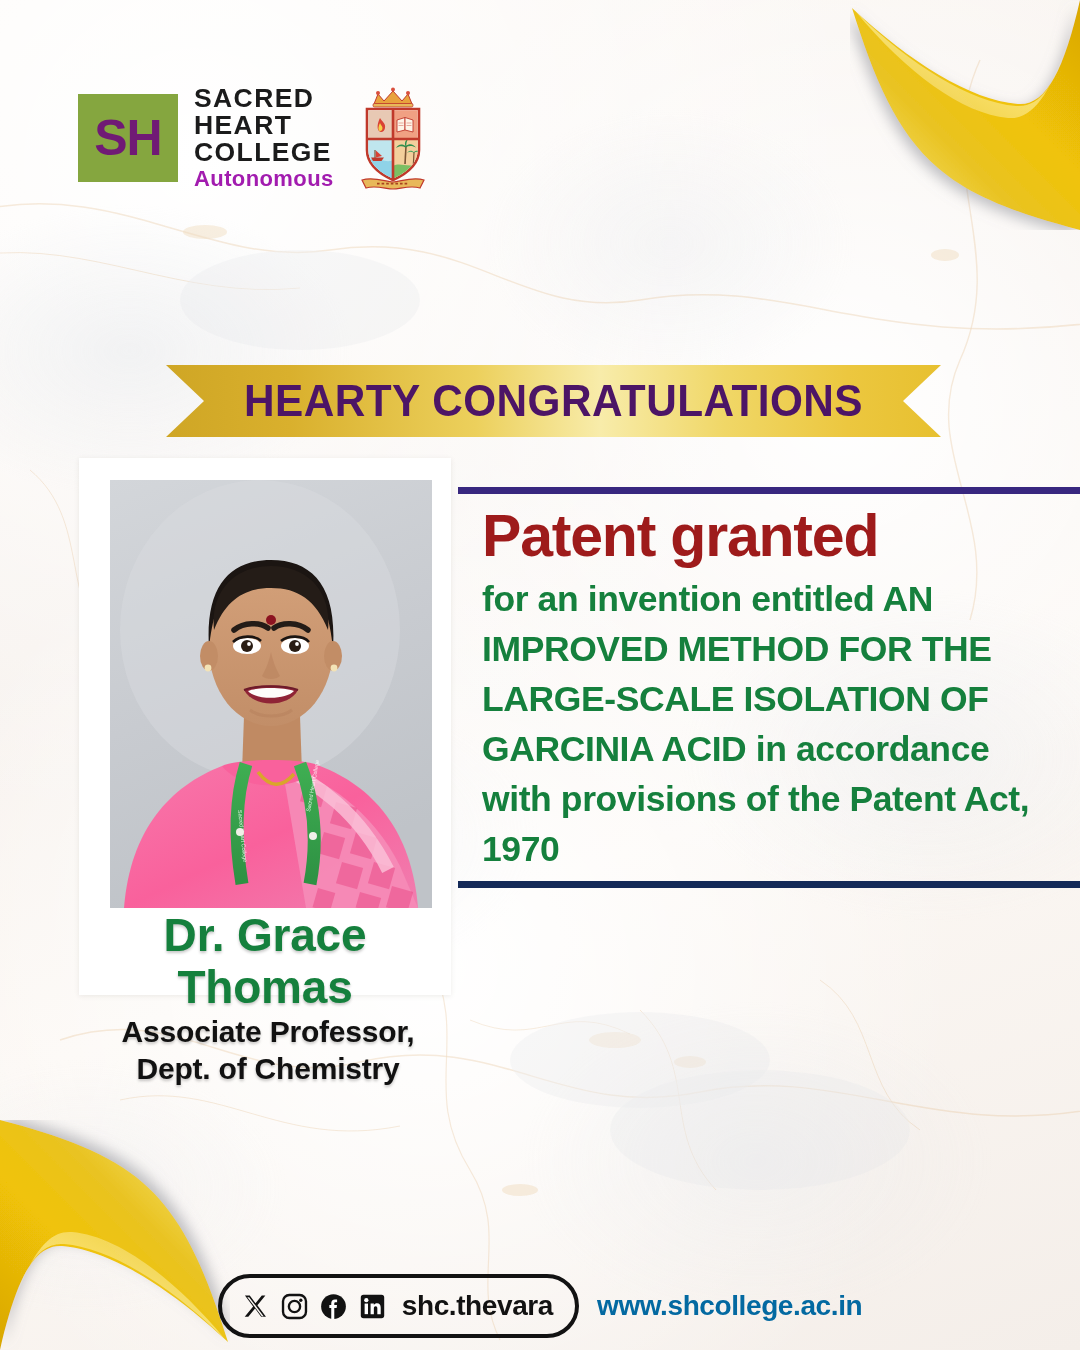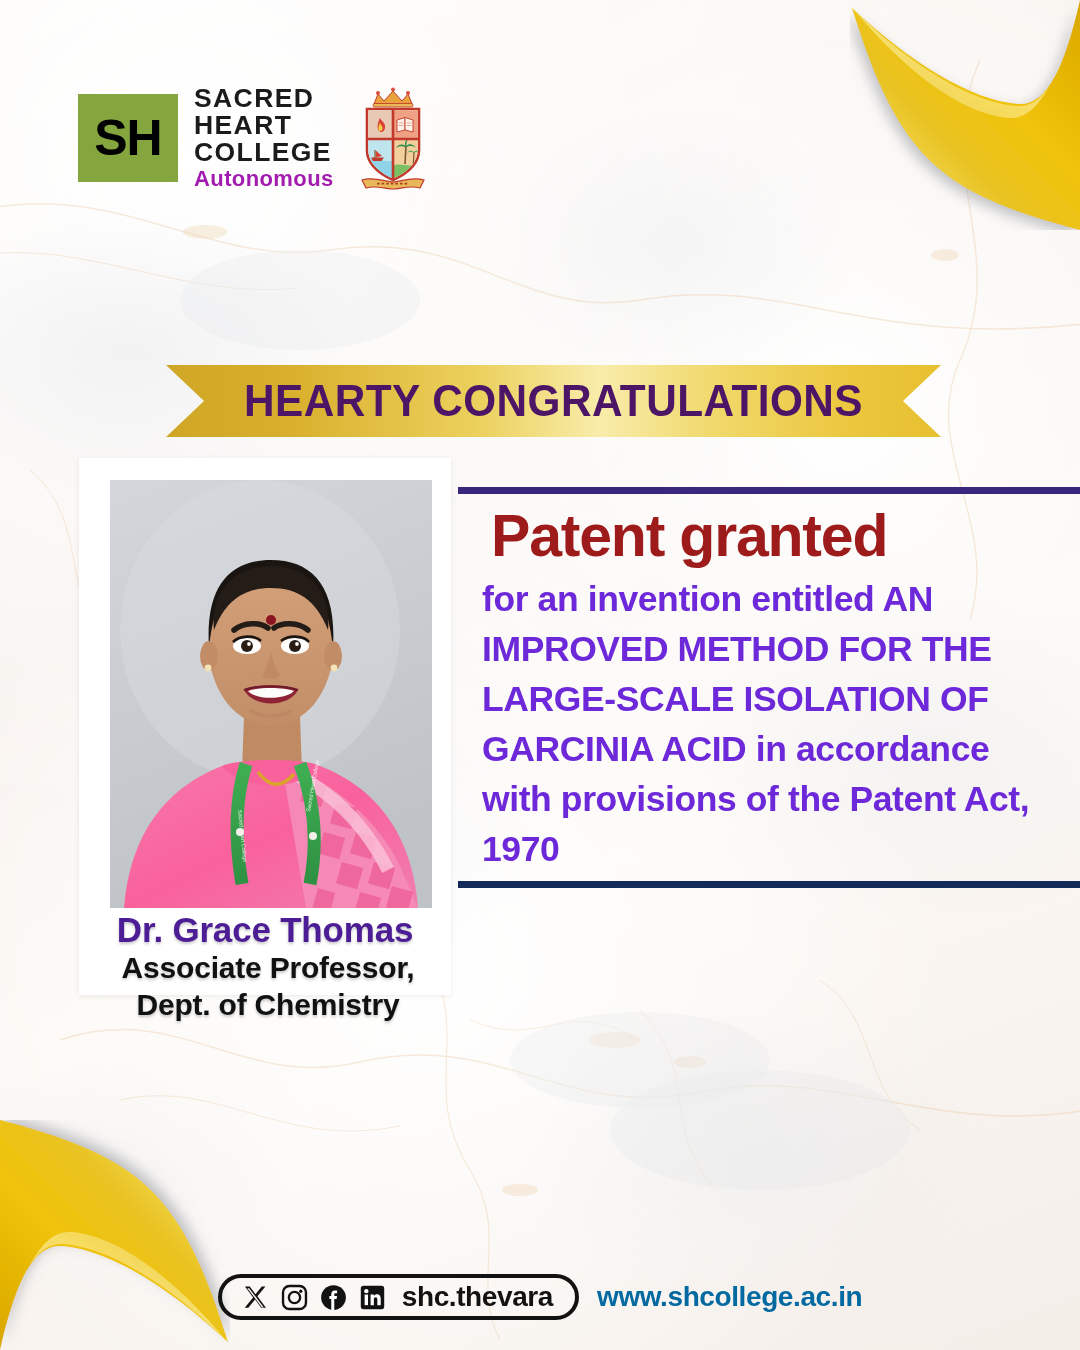--- a/index.html
+++ b/index.html
@@ -68,21 +68,21 @@
   }
   .sh-mark {
     width: 100px;
     height: 88px;
     background: #85a63f;
     display: flex;
     align-items: center;
     justify-content: center;
   }
   .sh-mark span {
-    color: #000000;
+    color: #701a75;
     font-weight: bold;
     font-size: 50px;
     letter-spacing: -1px;
     line-height: 1;
     font-family: "Liberation Sans", sans-serif;
   }
   .college-words {
     display: flex;
     flex-direction: column;
     line-height: 1.02;
@@ -150,23 +150,23 @@
   .photo-frame svg { display: block; width: 100%; height: 100%; }
 
   .name-block {
     position: absolute;
     left: 0;
     top: 452px;
     width: 372px;
     text-align: center;
   }
   .doc-name {
-    font-size: 35px;
-    font-weight: bold;
-    color: #4c1d95;
+    font-size: 46px;
+    font-weight: bold;
+    color: #15803d;
     letter-spacing: -.2px;
     line-height: 1.12;
     font-family: "Liberation Sans", sans-serif;
     text-shadow: 0 2px 3px rgba(0,0,0,.22);
   }
   .doc-role {
     font-size: 30px;
     font-weight: bold;
     color: #111111;
     line-height: 1.16;
@@ -193,26 +193,26 @@
     top: 505px;
     width: 560px;
   }
   .headline {
     font-size: 59px;
     font-weight: bold;
     color: #9e1b1b;
     line-height: 1.06;
     letter-spacing: -1.2px;
     font-family: "Liberation Sans", sans-serif;
-    margin: 0 0 6px 9px;
+    margin: 0 0 6px 0;
   }
   .body-text {
     font-size: 35.5px;
     font-weight: bold;
-    color: #6d28d9;
+    color: #15803d;
     line-height: 1.41;
     letter-spacing: -.4px;
     font-family: "Liberation Sans", sans-serif;
     margin: 0;
   }
 
   
   .footer {
     position: absolute;
     left: 0;
@@ -223,21 +223,21 @@
     justify-content: center;
     gap: 18px;
   }
   .handle-pill {
     display: flex;
     align-items: center;
     gap: 12px;
     border: 4px solid #121212;
     border-radius: 40px;
     padding: 5px 22px 5px 20px;
-    height: 46px;
+    height: 64px;
     box-sizing: border-box;
   }
   .soc { width: 27px; height: 27px; display: block; }
   .handle-text {
     font-size: 28px;
     font-weight: bold;
     color: #121212;
     letter-spacing: -.4px;
     font-family: "Liberation Sans", sans-serif;
     margin-left: 4px;

